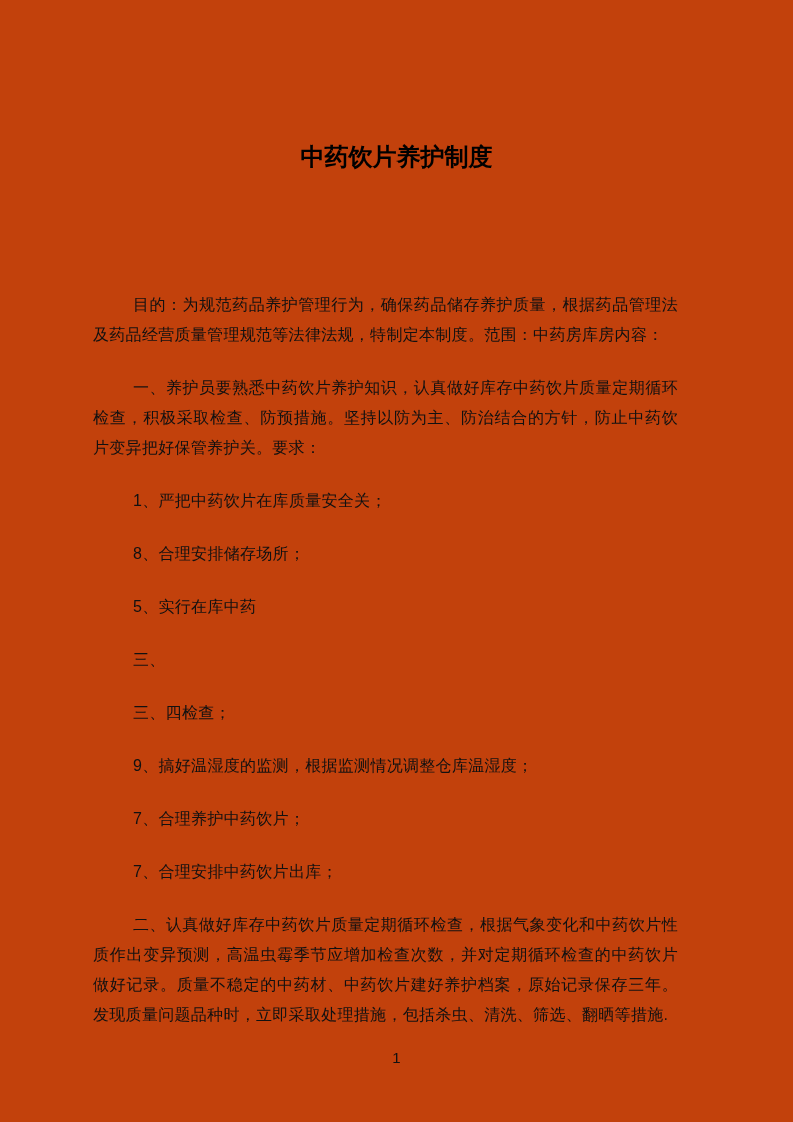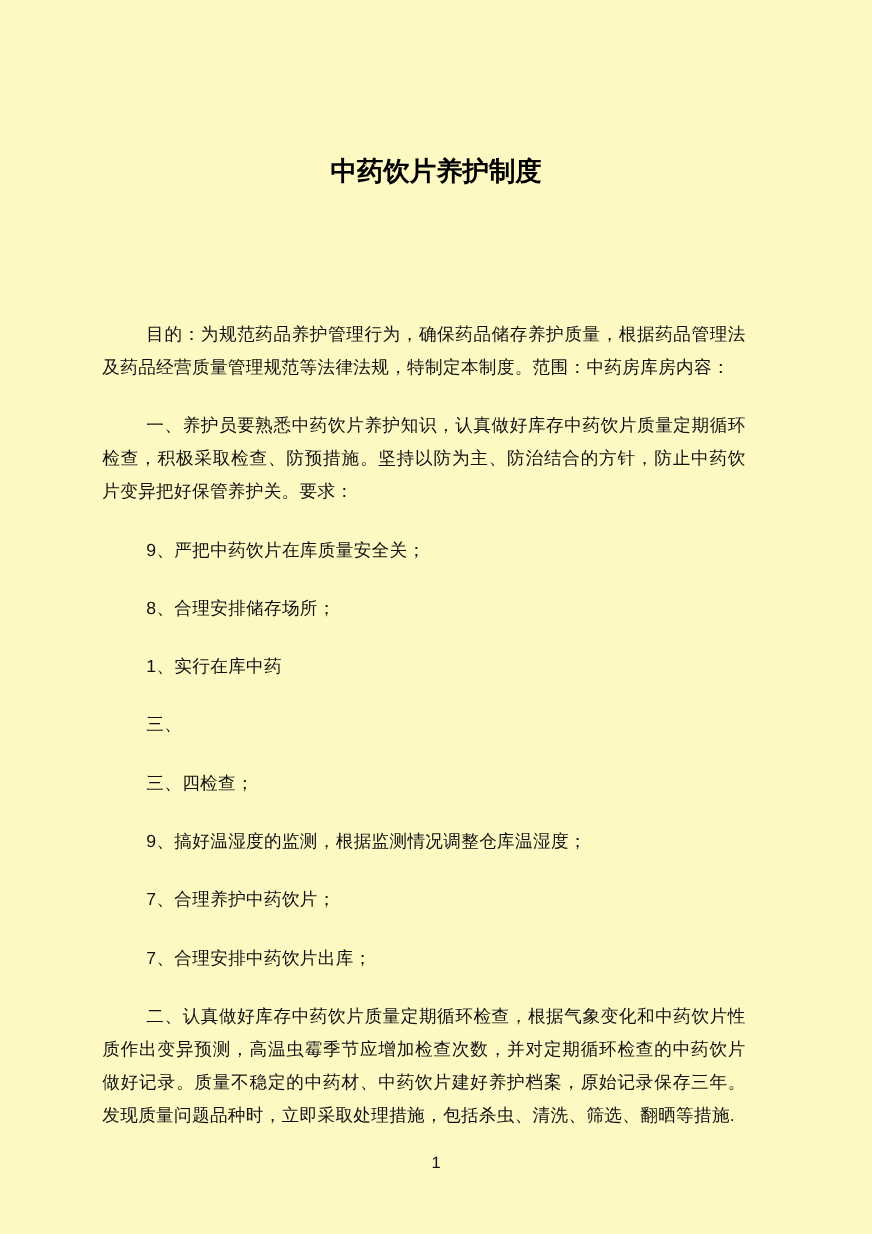--- a/index.html
+++ b/index.html
@@ -5,21 +5,21 @@
   html, body {
     margin: 0;
     padding: 0;
     background: #ffffff;
   }
   .page {
     position: relative;
     width: 793px;
     height: 1122px;
     margin: 0 auto;
-    background: #fef9c3;
+    background: #c2410c;
     color: #111111;
     font-family: "Liberation Sans", "DejaVu Sans", sans-serif;
     box-sizing: border-box;
     padding-top: 142px;
     overflow: hidden;
   }
   .doc-title {
     margin: 0 0 118px 0;
     font-size: 24px;
     font-weight: bold;
@@ -58,25 +58,25 @@
 
 <div class="page">
   <h1 class="doc-title">中药饮片养护制度</h1>
 
   <div class="doc-body">
 
       <p class="para">目的：为规范药品养护管理行为，确保药品储存养护质量，根据药品管理法及药品经营质量管理规范等法律法规，特制定本制度。范围：中药房库房内容：</p>
 
       <p class="para">一、养护员要熟悉中药饮片养护知识，认真做好库存中药饮片质量定期循环检查，积极采取检查、防预措施。坚持以防为主、防治结合的方针，防止中药饮片变异把好保管养护关。要求：</p>
 
-      <p class="para">9、严把中药饮片在库质量安全关；</p>
+      <p class="para">1、严把中药饮片在库质量安全关；</p>
 
       <p class="para">8、合理安排储存场所；</p>
 
-      <p class="para">1、实行在库中药</p>
+      <p class="para">5、实行在库中药</p>
 
       <p class="para">三、</p>
 
       <p class="para">三、四检查；</p>
 
       <p class="para">9、搞好温湿度的监测，根据监测情况调整仓库温湿度；</p>
 
       <p class="para">7、合理养护中药饮片；</p>
 
       <p class="para">7、合理安排中药饮片出库；</p>

